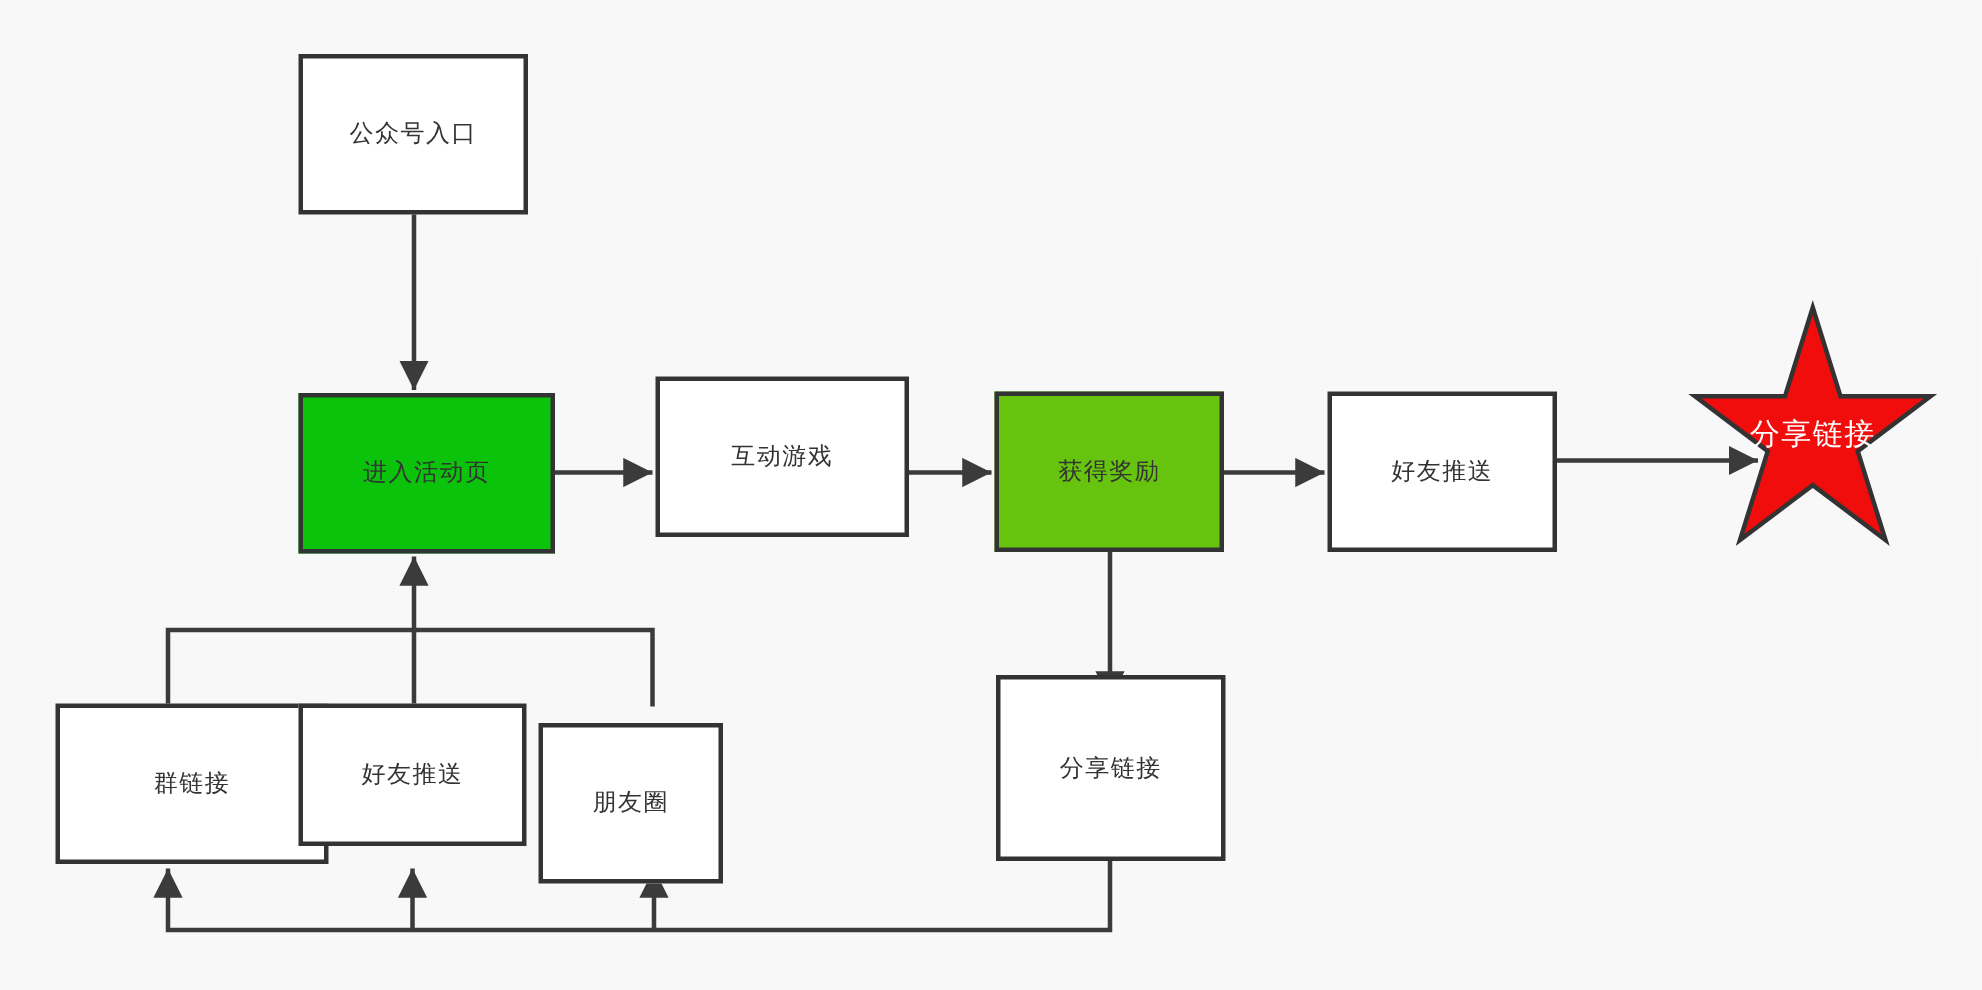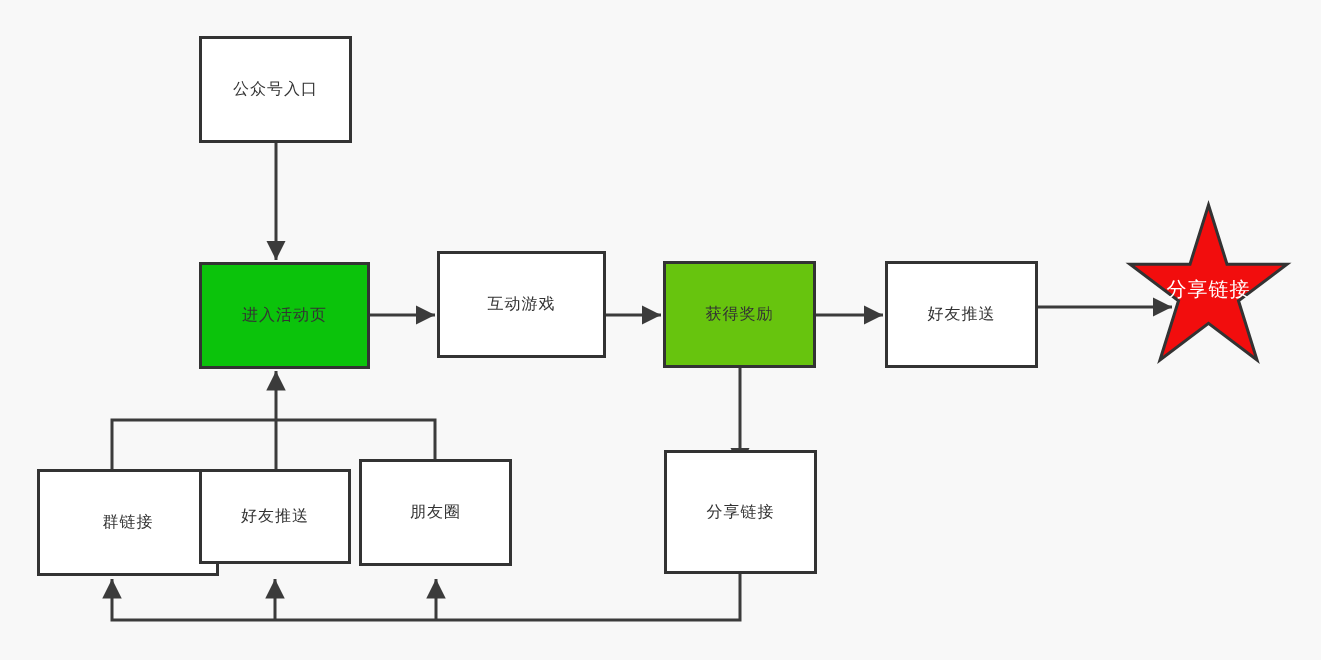--- a/index.html
+++ b/index.html
@@ -113,21 +113,21 @@
   </div>
 
   <div class="node" style="left:37px; top:469px; width:182px; height:107px">
     <span class="label">群链接</span>
   </div>
 
   <div class="node" style="left:199px; top:469px; width:152px; height:95px">
     <span class="label">好友推送</span>
   </div>
 
-  <div class="node" style="left:359px; top:459px; width:153px; height:107px">
+  <div class="node" style="left:359px; top:482px; width:123px; height:107px">
     <span class="label">朋友圈</span>
   </div>
 
   <div class="node" style="left:664px; top:450px; width:153px; height:124px">
     <span class="label">分享链接</span>
   </div>
 
   <div class="star-label">分享链接</div>
 
 </div>

